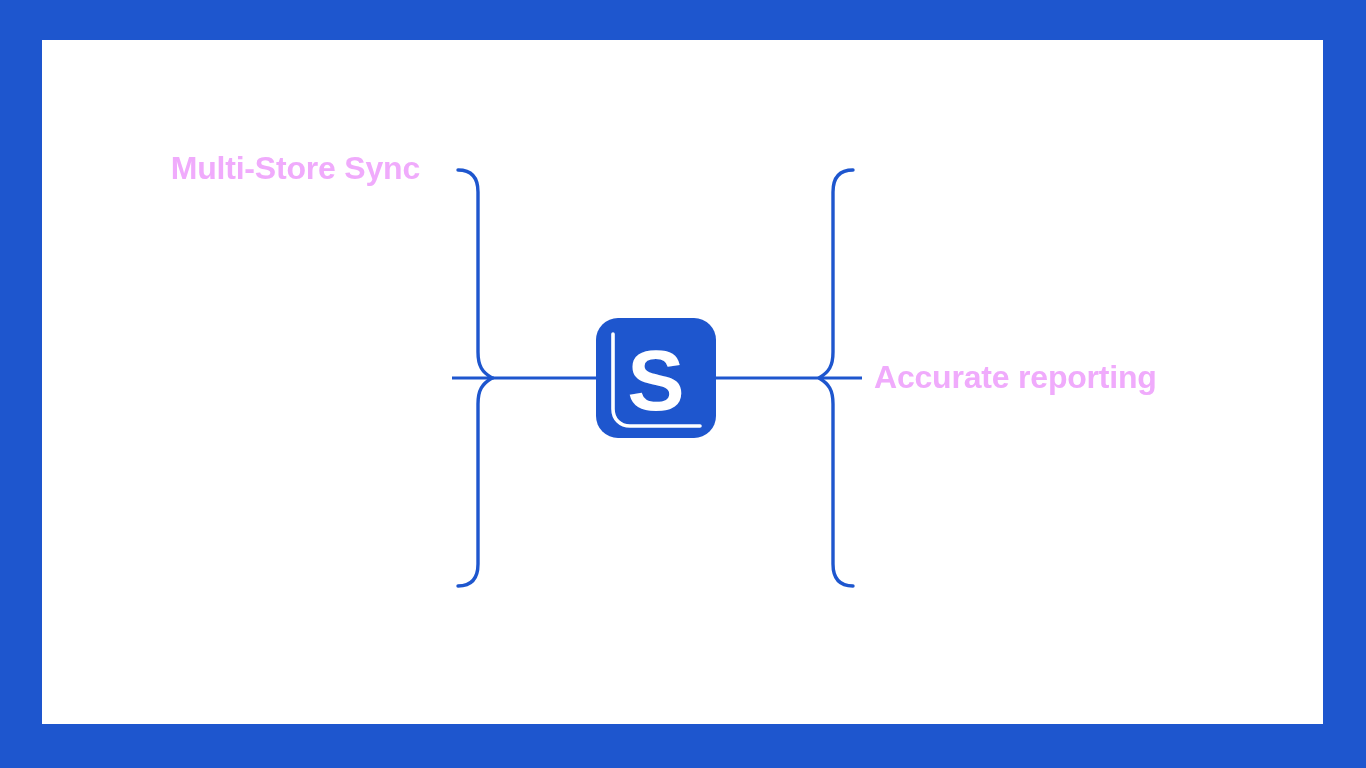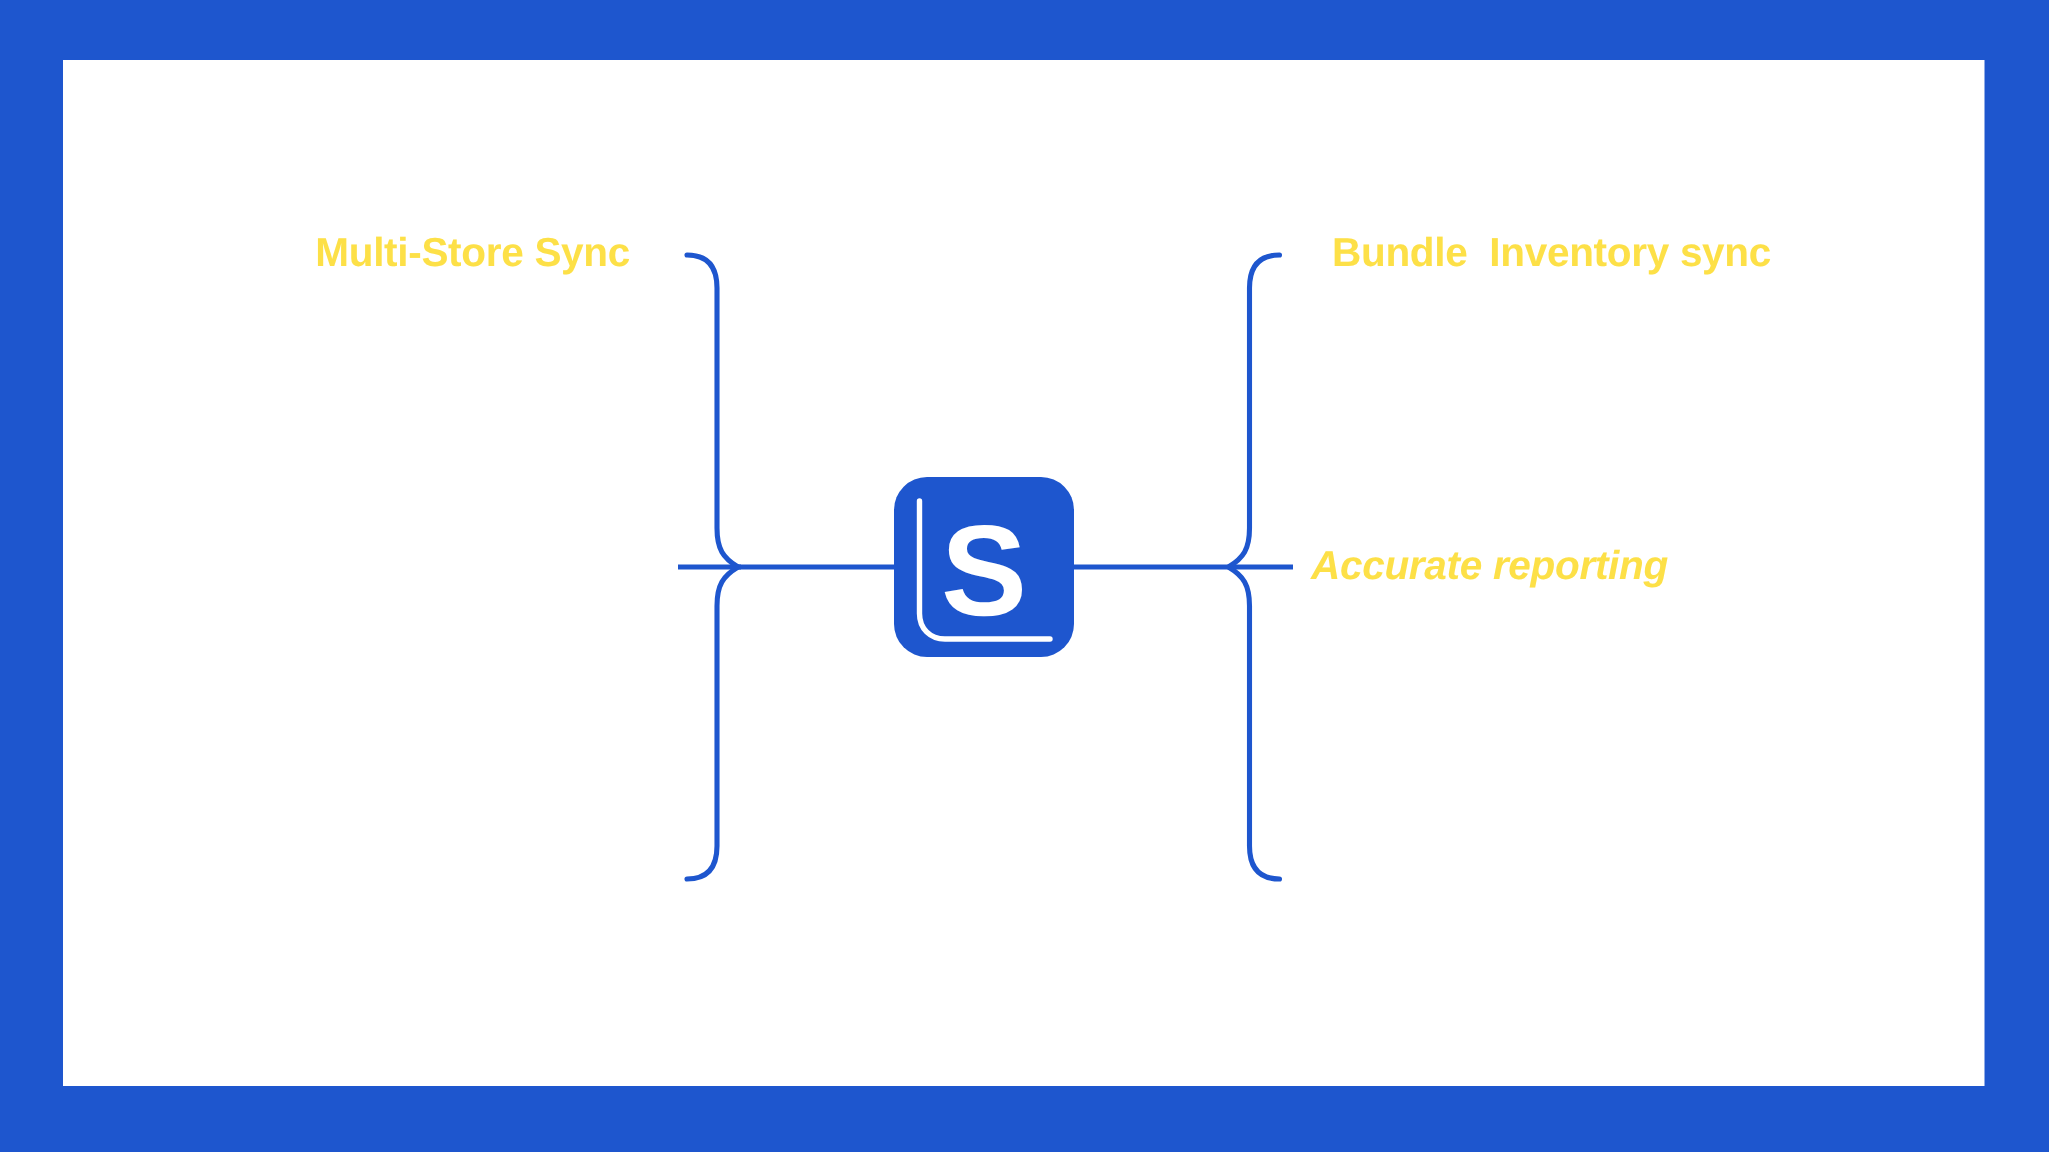--- a/index.html
+++ b/index.html
@@ -39,43 +39,43 @@
     width: 1366px;
     height: 768px;
     pointer-events: none;
   }
 
   
   .node-label {
     position: absolute;
     font-family: "Liberation Sans", sans-serif;
     font-weight: bold;
-    font-size: 27px;
+    font-size: 32px;
     letter-spacing: -0.2px;
-    color: #fde047;
+    color: #f0abfc;
     white-space: pre;
     line-height: 1.1;
   }
   .label-left {
     text-align: right;
     transform: translateY(-50%);
   }
   .label-right {
     text-align: left;
     transform: translateY(-50%);
   }
 
   
   #label-multi-store-sync  { right: 946px; top: 169px; }
   #label-multi-channel-sync{ right: 921px; top: 378px; }
   #label-low-stock-alerts  { right: 941px; top: 586px; }
 
   
   #label-bundle-inventory-sync { left: 888px; top: 169px; }
-  #label-accurate-reporting    { left: 874px; top: 378px; font-style: italic; }
+  #label-accurate-reporting    { left: 874px; top: 378px; }
   #label-po-management         { left: 887px; top: 586px; }
 
   .logo-letter {
     font-family: "Liberation Sans", sans-serif;
     font-weight: bold;
     font-size: 86px;
     fill: #FFFFFF;
   }
 </style>
 </head>
@@ -123,18 +123,17 @@
                C 613 419, 620 426, 630 426
                L 700 426" fill="none" stroke="#FFFFFF" stroke-width="3.6" stroke-linecap="round" stroke-linejoin="round"></path>
       <text class="logo-letter" x="656" y="410" text-anchor="middle">S</text>
     </g>
   </svg>
 
   <div class="node-label label-left" id="label-multi-store-sync">Multi-Store Sync</div>
 
 
 
-  <div class="node-label label-right" id="label-bundle-inventory-sync">Bundle  Inventory sync</div>
 
   <div class="node-label label-right" id="label-accurate-reporting">Accurate reporting</div>
 
 
 </div>
 
 </body></html>

